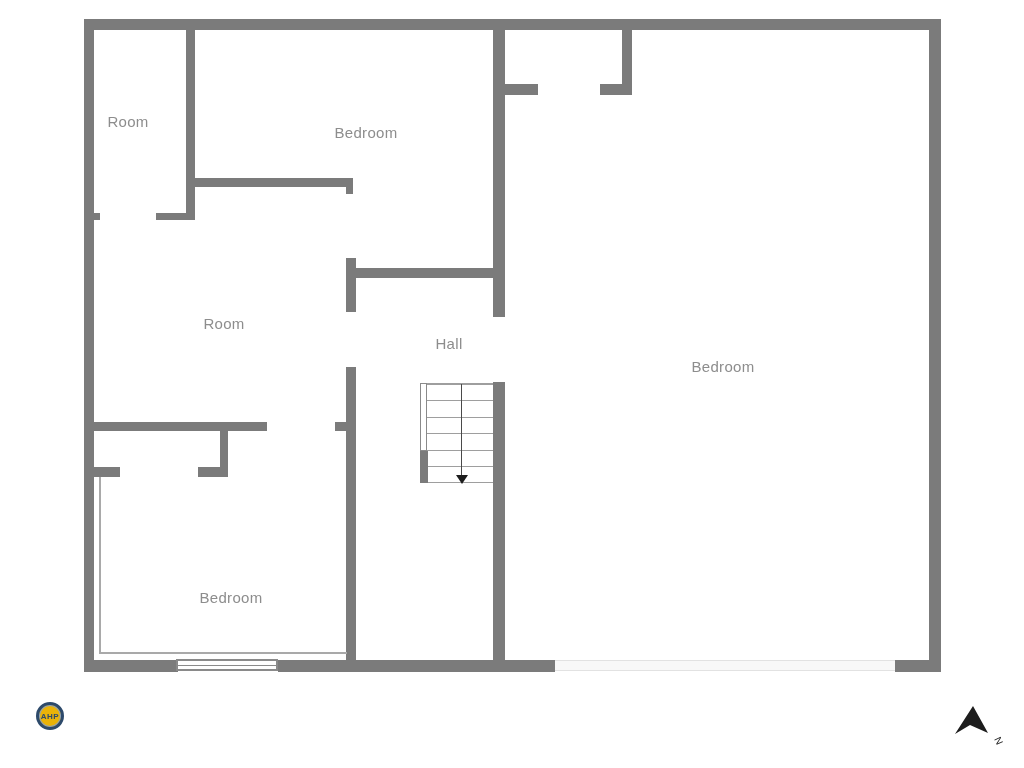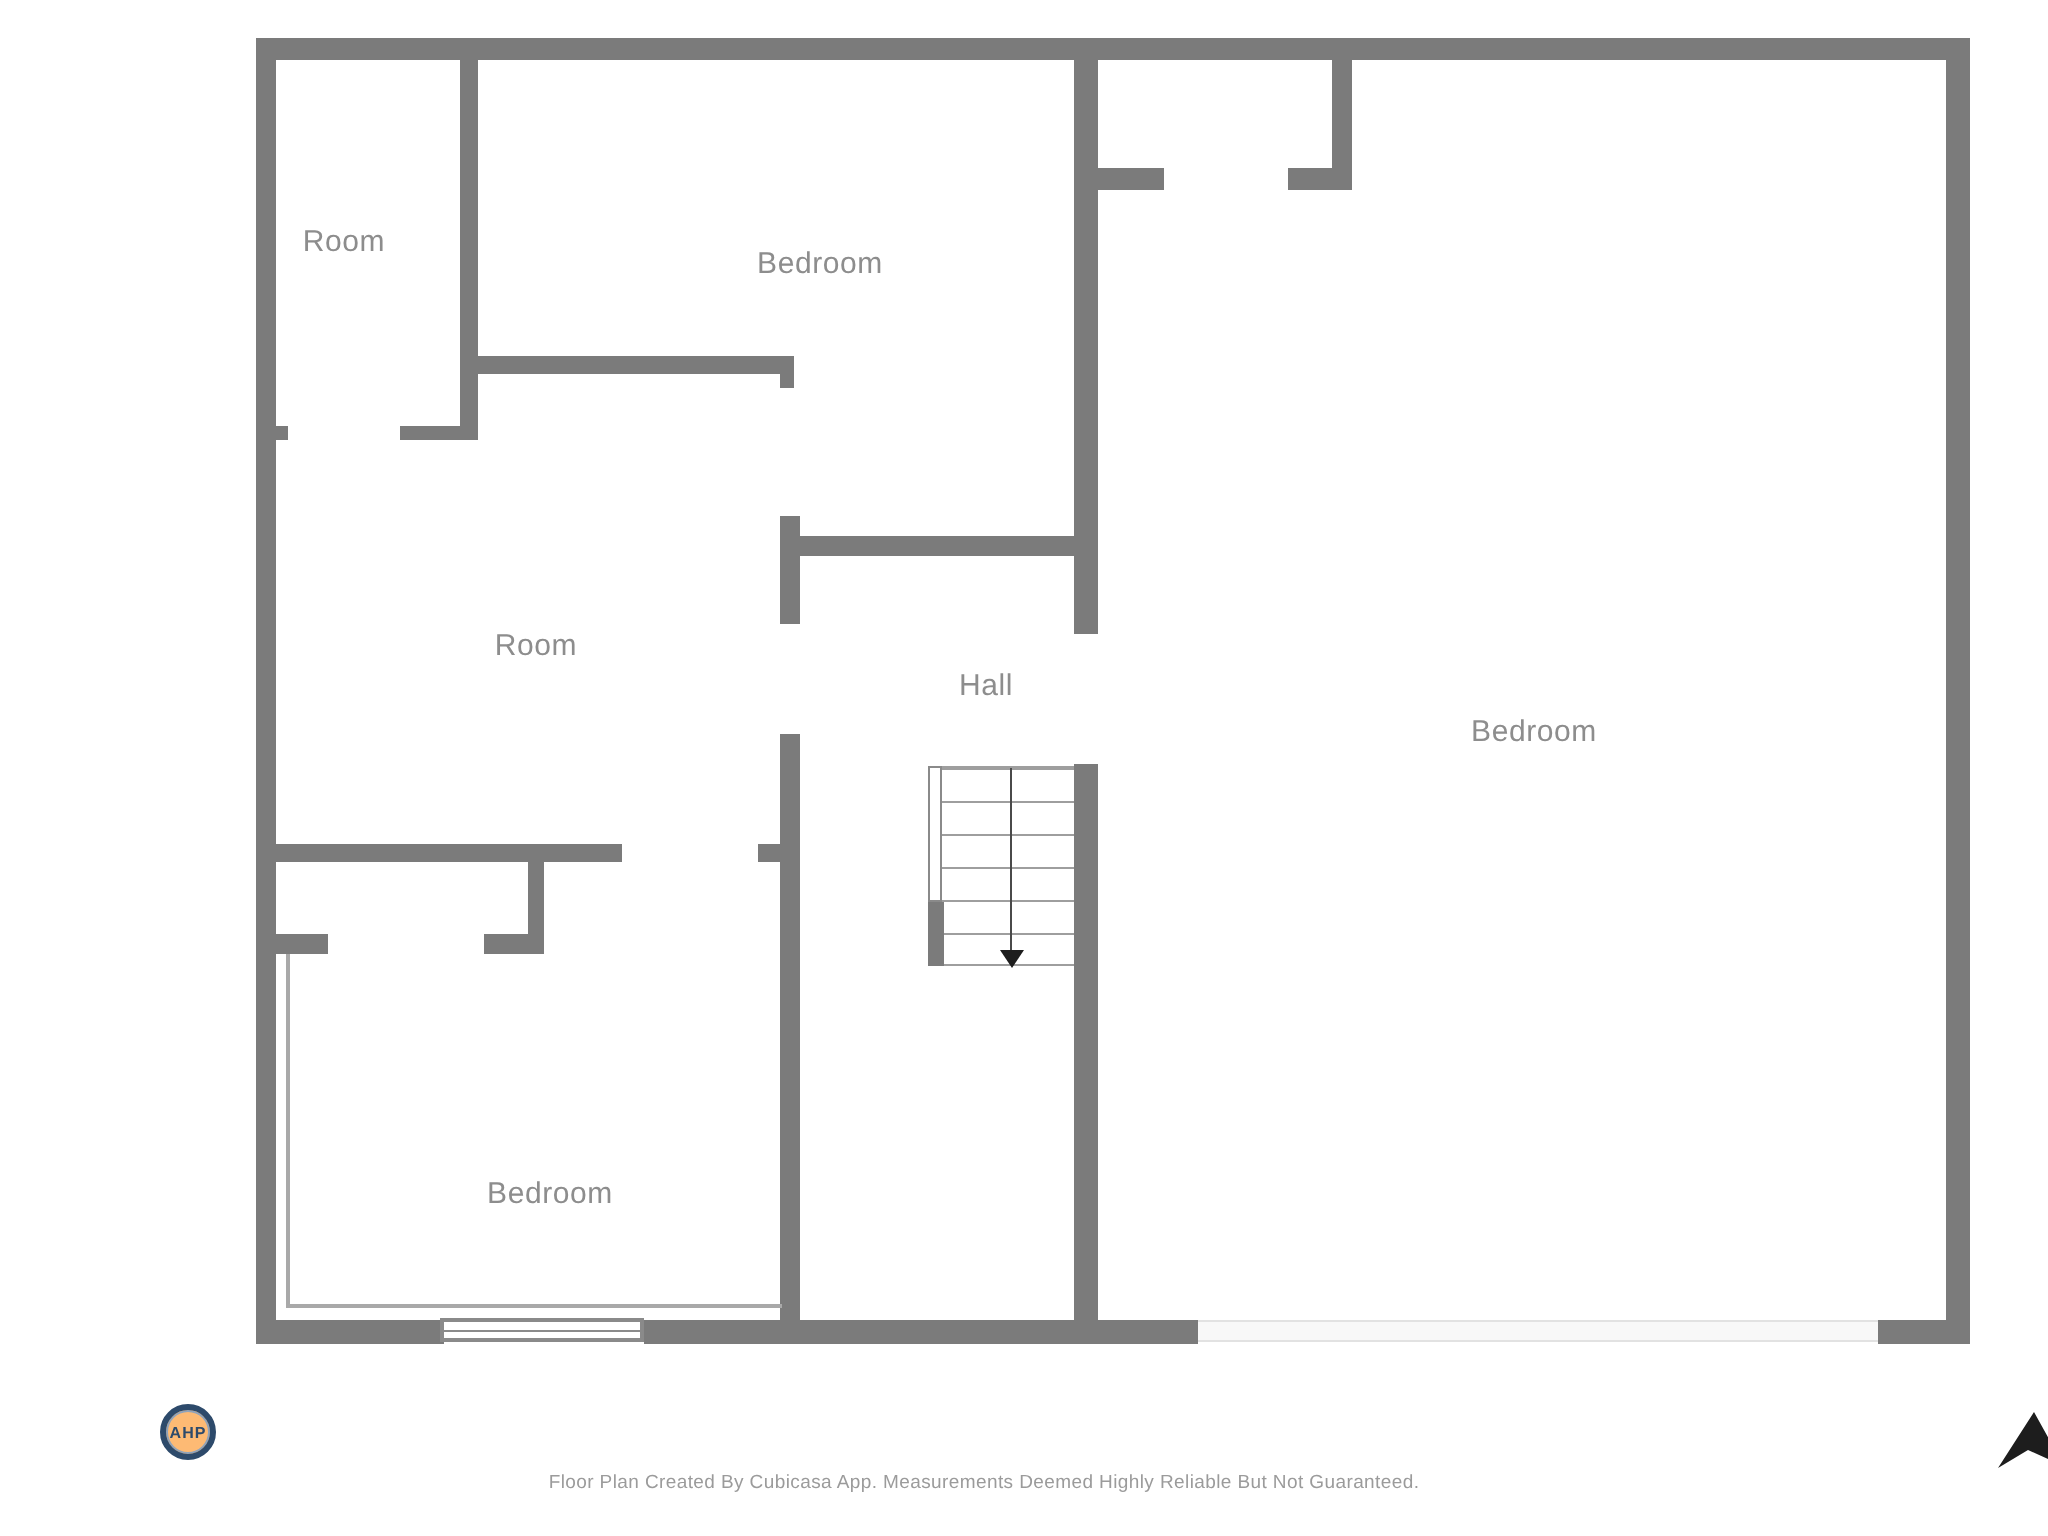--- a/index.html
+++ b/index.html
@@ -4,21 +4,21 @@
 <style>
   html, body {
     margin: 0; padding: 0;
     width: 1024px; height: 768px;
     background: #ffffff;
     font-family: "Liberation Sans", "DejaVu Sans", sans-serif;
     overflow: hidden;
   }
   #plan {
     position: relative;
-    width: 896px; height: 768px; margin-left: 44px;
+    width: 896px; height: 768px;
   }
   .wall {
     position: absolute;
     background: #7b7b7b;
   }
   .thinline {
     position: absolute;
     background: #a9a9a9;
   }
   .room-label {
@@ -104,21 +104,21 @@
     font-size: 9.5px;
     color: #9b9b9b;
     letter-spacing: 0.2px;
   }
   
   .logo-badge {
     position: absolute;
     left: 36px; top: 702px;
     width: 28px; height: 28px;
     border-radius: 50%;
-    background: #fdba74;
+    background: #eab308;
     border: 3px solid #2d4a6b;
     box-sizing: border-box;
     display: flex;
     align-items: center;
     justify-content: center;
     box-shadow: inset 0 0 0 1px #8fa3bb;
   }
   .logo-badge span {
     font-size: 8px;
     font-weight: bold;
@@ -187,20 +187,19 @@
   <div class="room-label" style="left:366px; top:132px;">Bedroom</div>
   <div class="room-label" style="left:224px; top:323px;">Room</div>
   <div class="room-label" style="left:429px; top:343px;padding-left:40px;">Hall</div>
   <div class="room-label" style="left:723px; top:366px;">Bedroom</div>
   <div class="room-label" style="left:231px; top:597px;">Bedroom</div>
 
   <div class="logo-badge">
     <span>AHP</span>
   </div>
 
-  <div class="footer-text">Floor Plan Created By Cubicasa App. Measurements Deemed Highly Reliable But Not Guaranteed.</div>
 
   <svg class="compass" viewBox="0 0 64 52">
     <polygon points="28,8 43,35 25,27 10,36" fill="#1d1d1d"></polygon>
     <text x="49" y="41" font-size="10" fill="#222222" transform="rotate(65 49 41)">N</text>
   </svg>
 
 </div>
 
 </body></html>

